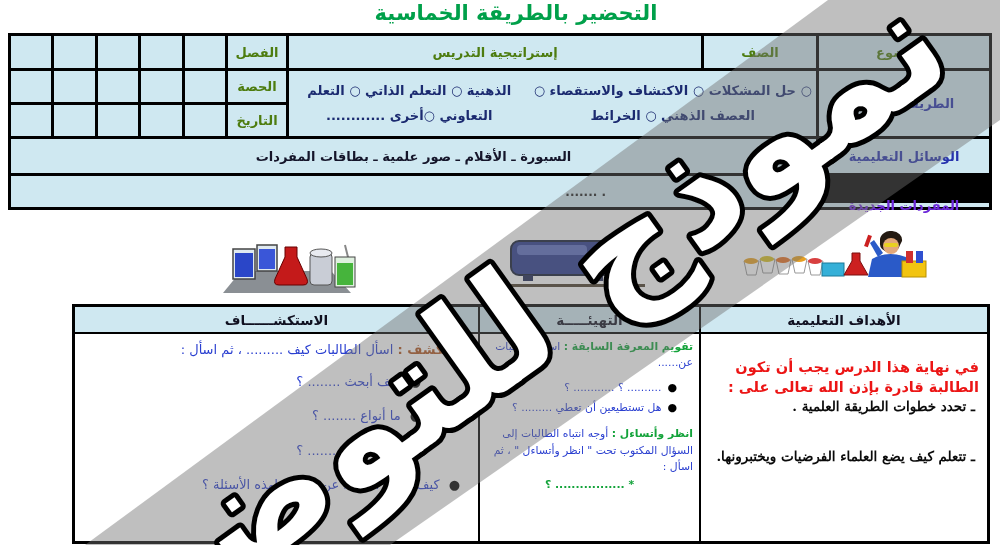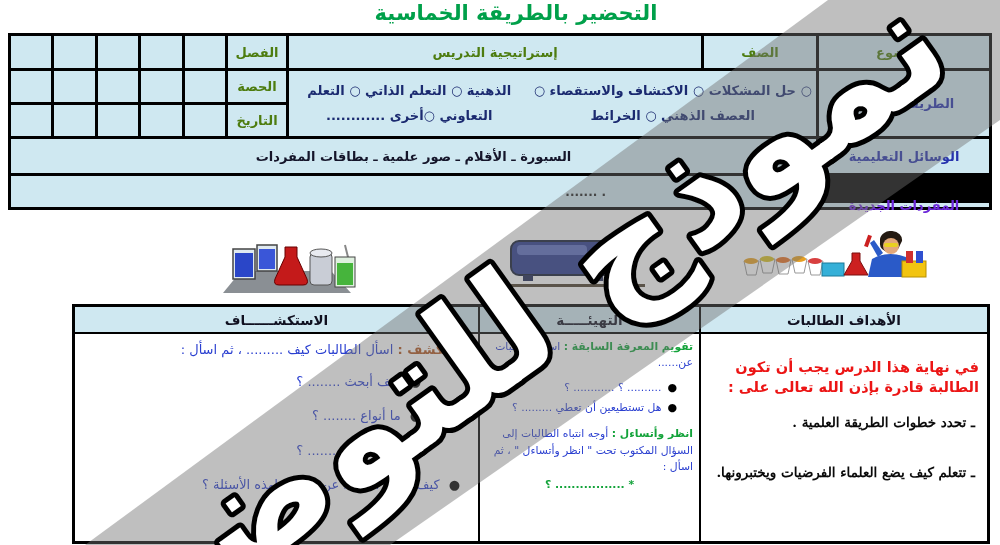--- a/index.html
+++ b/index.html
@@ -45,21 +45,21 @@
     display:grid;direction:rtl;
     grid-template-columns:286px 219px 1fr;
     grid-template-rows:25px 1fr;
     gap:2px;background:var(--line);border:3px solid var(--line);
   }
   .lt-head{background:var(--cell);display:flex;align-items:center;justify-content:center;
     font-weight:bold;font-size:13.5px;color:#101020;}
   .lt-body{background:#fff;overflow:hidden;}
   .obj-body{padding:23px 8px;}
   .obj-intro{margin:0;color:#ec1515;font-weight:bold;font-size:14.5px;line-height:1.4;}
-  .obj-item{margin:16px 4px 0 0;font-family:"DejaVu Serif","Liberation Serif",serif;
+  .obj-item{margin:0 4px 0 0;font-family:"DejaVu Serif","Liberation Serif",serif;
     font-weight:bold;font-size:13.5px;color:#0a0a0a;}
   .obj-item.second{margin-top:34px;}
   .warm-body{padding:5px 6px;font-size:10.8px;line-height:1.5;}
   .warm-body p{margin:0;}
   .g{color:#13a33a;font-weight:bold;}
   .b{color:#2a3fd0;}
   .o{color:#b0541e;font-weight:bold;}
   .wbullets{margin:9px 16px 0 0;}
   .wb{display:flex;gap:6px;margin-top:3px;}
   .wb .dot{color:#000;font-size:11px;}
@@ -162,21 +162,21 @@
     <circle cx="153" cy="15" r="8" fill="#e2a87a"></circle>
     <rect x="146" y="12" width="14" height="4" rx="2" fill="#e8d020"></rect>
     <path d="M134 28 q18 -10 38 0 l4 18 h-46 z" fill="#2a5ac8"></path>
   </g>
   <rect x="164" y="30" width="24" height="16" fill="#f2c410" stroke="#b89000"></rect>
   <rect x="168" y="20" width="7" height="12" fill="#d03030"></rect>
   <rect x="178" y="20" width="7" height="12" fill="#3050d0"></rect>
 </svg>
 
 <div class="lesson-table">
-  <div class="lt-head">الأهداف الطالبات</div>
+  <div class="lt-head">الأهداف التعليمية</div>
   <div class="lt-head">التهيئـــــة</div>
   <div class="lt-head">الاستكشــــــاف</div>
 
   <div class="lt-body obj-body">
     <p class="obj-intro">في نهاية هذا الدرس يجب أن تكون الطالبة قادرة  بإذن الله تعالى على :</p>
     <p class="obj-item">ـ تحدد خطوات الطريقة العلمية .</p>
     <p class="obj-item second">ـ تتعلم كيف يضع العلماء الفرضيات ويختبرونها.</p>
   </div>
 
   <div class="lt-body warm-body">

